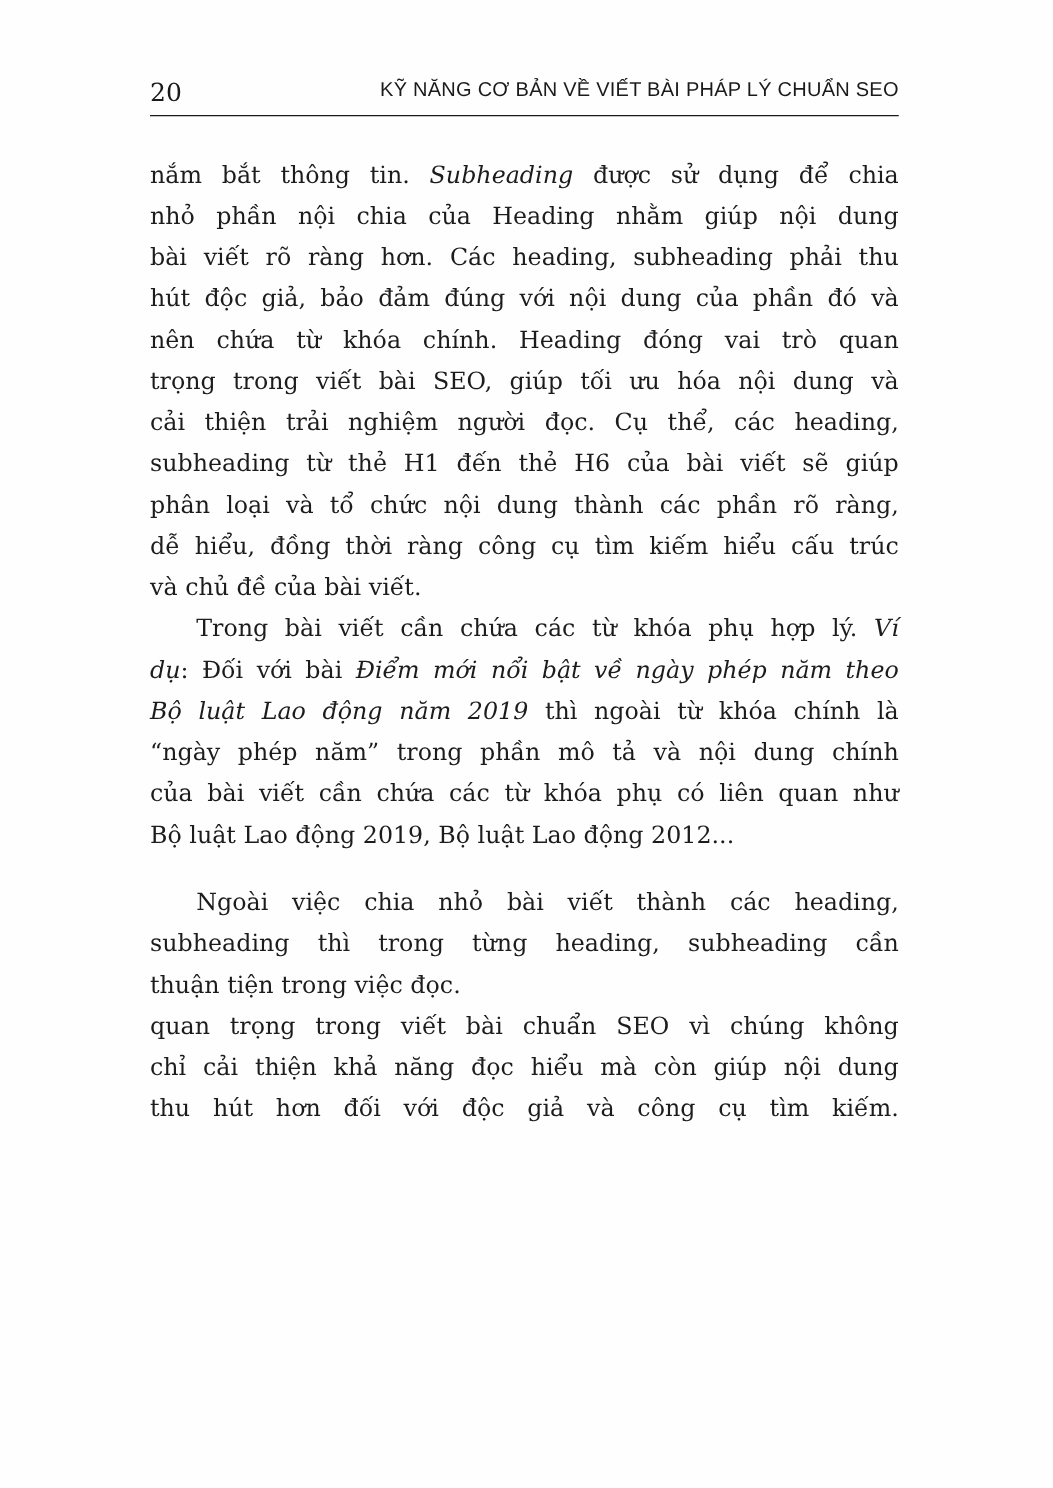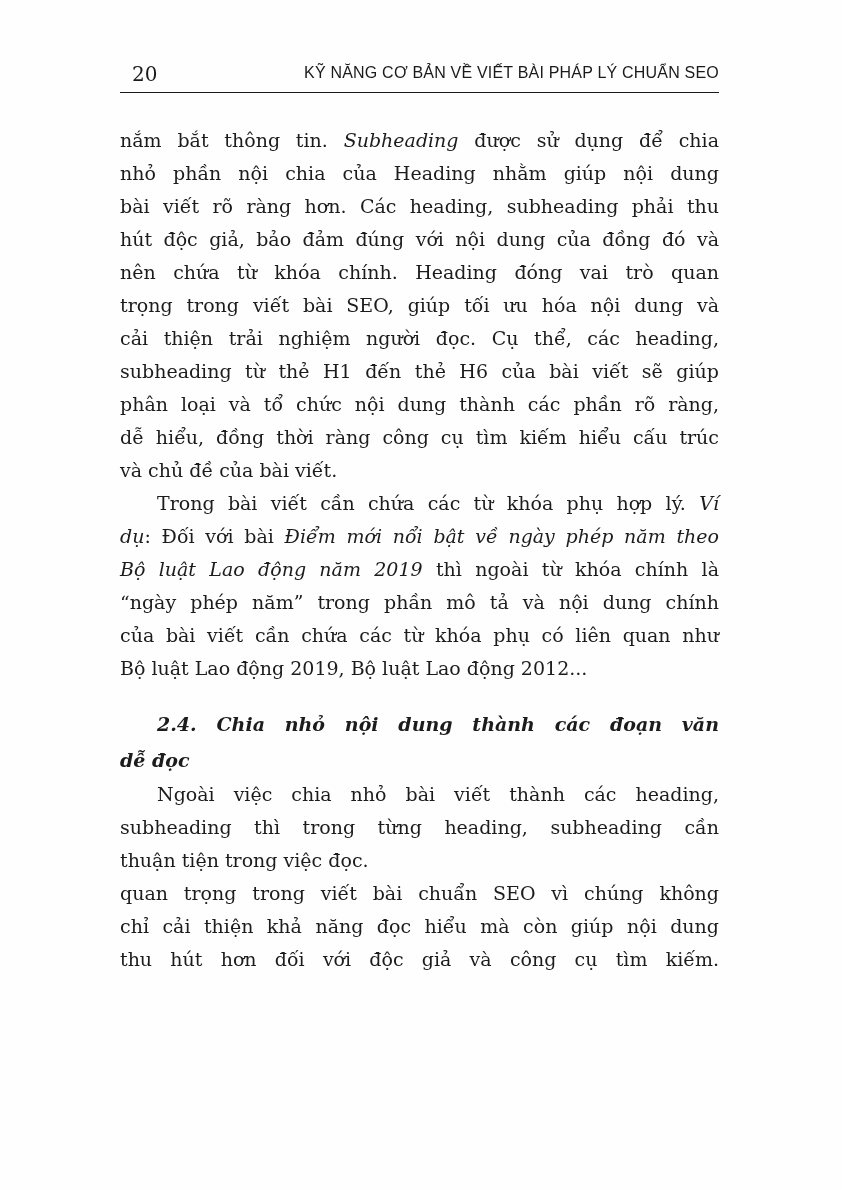--- a/index.html
+++ b/index.html
@@ -1,19 +1,19 @@
 <!DOCTYPE html>
 <html><head>
 <meta charset="utf-8">
 <style>
   html, body { margin: 0; padding: 0; background: #ffffff; }
   body { width: 842px; height: 1190px; position: relative; overflow: hidden; }
   .page { position: absolute; left: 0; top: 0; width: 842px; height: 1190px; background: #fefefe; }
   .header { position: absolute; left: 120px; top: 62px; width: 599px; height: 30px; border-bottom: 1.5px solid #1a1a1a; }
-  .page-num { position: absolute; left: 12px; top: 0; font-family: "DejaVu Serif", serif; font-size: 20px; color: #1a1a1a; }
+  .page-num { position: absolute; left: 0; top: 0; font-family: "DejaVu Serif", serif; font-size: 20px; color: #1a1a1a; }
   .running-title { position: absolute; right: 0; top: 2px; font-family: "Liberation Sans", sans-serif; font-size: 16px; color: #1a1a1a; letter-spacing: 0.2px; }
   .body-text { position: absolute; left: 120px; top: 124px; width: 599px; font-family: "DejaVu Serif", serif; font-size: 19px; color: #1c1c1c; }
   .line { height: 33px; line-height: 33px; white-space: nowrap; text-align: justify; text-align-last: justify; }
   .line.last { text-align-last: left; }
   .indent { padding-left: 37px; }
   .heading { font-weight: bold; font-style: italic; }
   .heading-gap { height: 21px; }
   .heading-line { height: 36px; line-height: 36px; }
   em { font-style: italic; }
 </style>
@@ -24,44 +24,40 @@
   <div class="header">
     <span class="page-num">20</span>
     <span class="running-title">KỸ NĂNG CƠ BẢN VỀ VIẾT BÀI PHÁP LÝ CHUẨN SEO</span>
   </div>
 
   <div class="body-text">
     <div>
       <div class="line"><span>nắm bắt thông tin. </span><em>Subheading</em><span> được sử dụng để chia</span></div>
       <div class="line">nhỏ phần nội chia của Heading nhằm giúp nội dung</div>
       <div class="line">bài viết rõ ràng hơn. Các heading, subheading phải thu</div>
-      <div class="line">hút độc giả, bảo đảm đúng với nội dung của đồng đó và</div>
+      <div class="line">hút độc giả, bảo đảm đúng với nội dung của phần đó và</div>
       <div class="line">nên chứa từ khóa chính. Heading đóng vai trò quan</div>
       <div class="line">trọng trong viết bài SEO, giúp tối ưu hóa nội dung và</div>
       <div class="line">cải thiện trải nghiệm người đọc. Cụ thể, các heading,</div>
       <div class="line">subheading từ thẻ H1 đến thẻ H6 của bài viết sẽ giúp</div>
       <div class="line">phân loại và tổ chức nội dung thành các phần rõ ràng,</div>
       <div class="line">dễ hiểu, đồng thời ràng công cụ tìm kiếm hiểu cấu trúc</div>
       <div class="line last">và chủ đề của bài viết.</div>
     </div>
 
     <div>
       <div class="line indent"><span>Trong bài viết cần chứa các từ khóa phụ hợp lý. </span><em>Ví</em></div>
       <div class="line"><em>dụ</em><span>: Đối với bài </span><em>Điểm mới nổi bật về ngày phép năm theo</em></div>
       <div class="line"><em>Bộ luật Lao động năm 2019</em><span> thì ngoài từ khóa chính là</span></div>
       <div class="line">“ngày phép năm” trong phần mô tả và nội dung chính</div>
       <div class="line">của bài viết cần chứa các từ khóa phụ có liên quan như</div>
       <div class="line last">Bộ luật Lao động 2019, Bộ luật Lao động 2012...</div>
     </div>
 
     <div class="heading-gap"></div>
-    <div class="heading">
-      <div class="line heading-line indent">2.4. Chia nhỏ nội dung thành các đoạn văn</div>
-      <div class="line heading-line last">dễ đọc</div>
-    </div>
 
     <div>
       <div class="line indent">Ngoài việc chia nhỏ bài viết thành các heading,</div>
       <div class="line">subheading thì trong từng heading, subheading cần</div>
       <div class="line last">thuận tiện trong việc đọc.</div>
     </div>
 
     <div>
       <div class="line">quan trọng trong viết bài chuẩn SEO vì chúng không</div>
       <div class="line">chỉ cải thiện khả năng đọc hiểu mà còn giúp nội dung</div>

